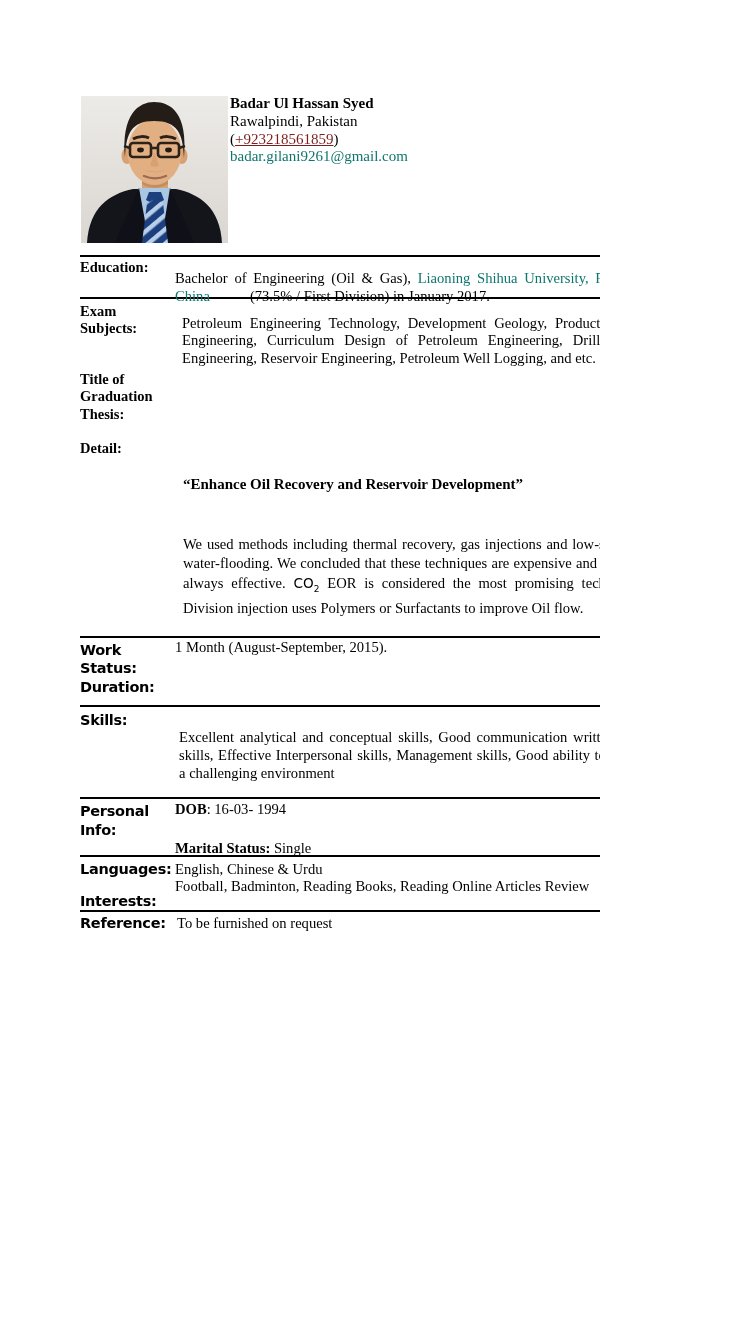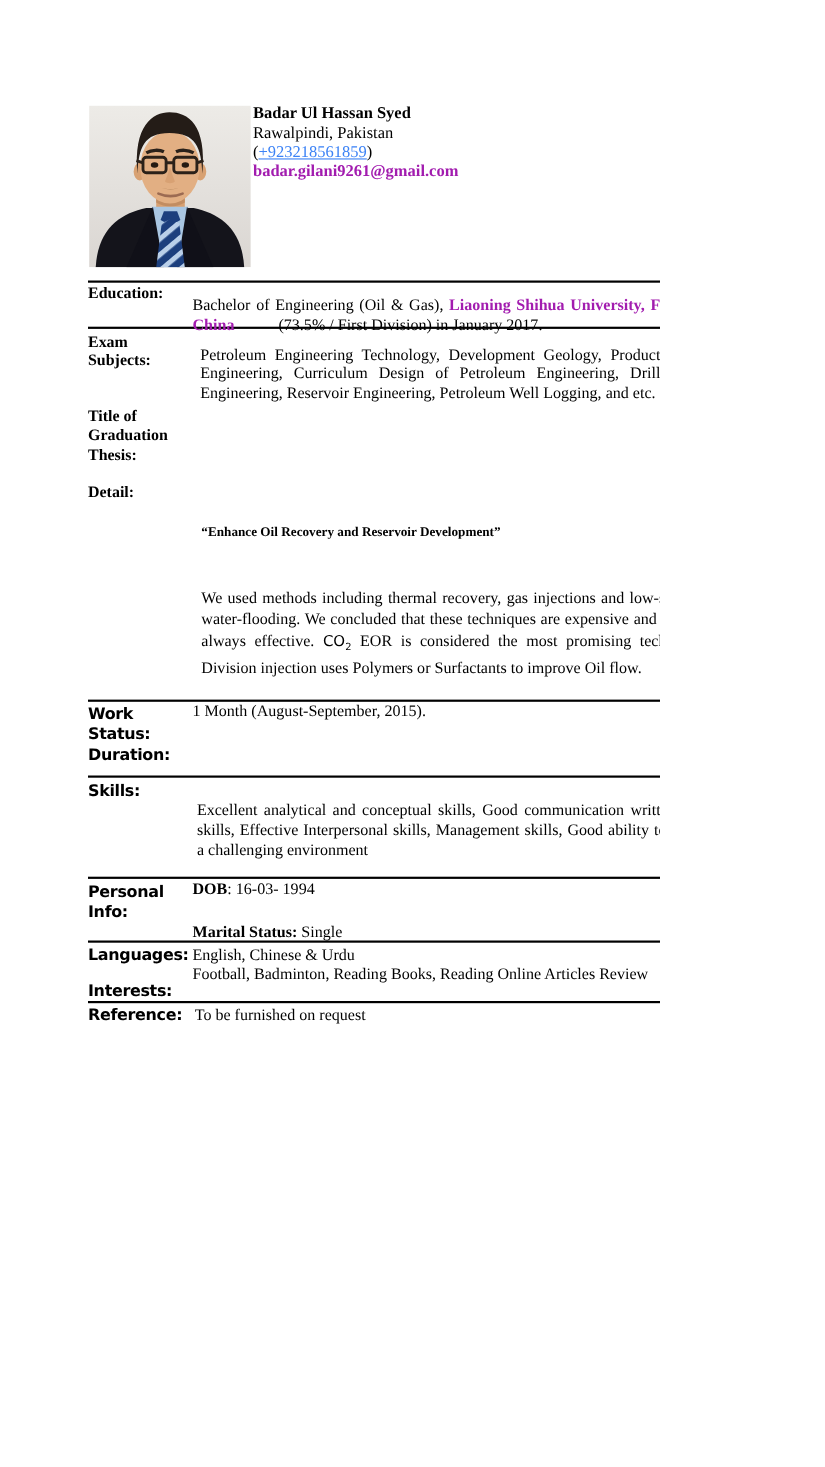--- a/index.html
+++ b/index.html
@@ -3,35 +3,35 @@
 <meta charset="utf-8">
 <style>
   html,body{margin:0;padding:0;background:#ffffff;}
   .page{position:relative;width:600px;height:1334px;background:#ffffff;overflow:hidden;
         font-family:"Liberation Serif",serif;color:#000;border-radius:22px;}
   .divider{position:absolute;left:80px;width:562px;height:2px;background:#000;}
   
   .photo{position:absolute;left:81px;top:96px;width:147px;height:147px;}
   .hdr{position:absolute;left:230px;top:95px;font-size:15px;line-height:17.8px;}
   .hdr .name{font-weight:bold;}
-  a.link, .link{color:#a21caf;text-decoration:none;font-weight:bold;}
-  a.ulink{color:#3b82f6;text-decoration:underline;}
+  a.link, .link{color:#0f766e;text-decoration:none;}
+  a.ulink{color:#7f1d1d;text-decoration:underline;}
   
   .slabel{position:absolute;left:80px;font-weight:bold;font-size:14.5px;line-height:17.4px;
           font-family:"Liberation Serif",serif;}
   .blabel{position:absolute;left:80px;font-weight:bold;font-size:14.5px;line-height:18.3px;
           font-family:"DejaVu Sans",sans-serif;letter-spacing:-0.3px;}
   
   .txt{position:absolute;font-size:14.6px;line-height:17.6px;}
   .just{text-align:justify;margin-top:12px;}
   .b{font-weight:bold;}
   .spacer{display:inline-block;width:40px;}
   .co2{font-family:"DejaVu Sans",sans-serif;font-size:13.6px;}
   .co2 sub{font-size:9px;}
-  .thesis-title{position:absolute;left:183px;top:476px;font-weight:bold;font-size:12px;}
+  .thesis-title{position:absolute;left:183px;top:476px;font-weight:bold;font-size:15px;}
 </style>
 </head>
 <body>
 
 <div class="page">
 
   <div class="photo">
     <svg viewBox="0 0 147 147" width="147" height="147">
       <defs>
         <linearGradient id="bg" x1="0" y1="0" x2="0" y2="1">

